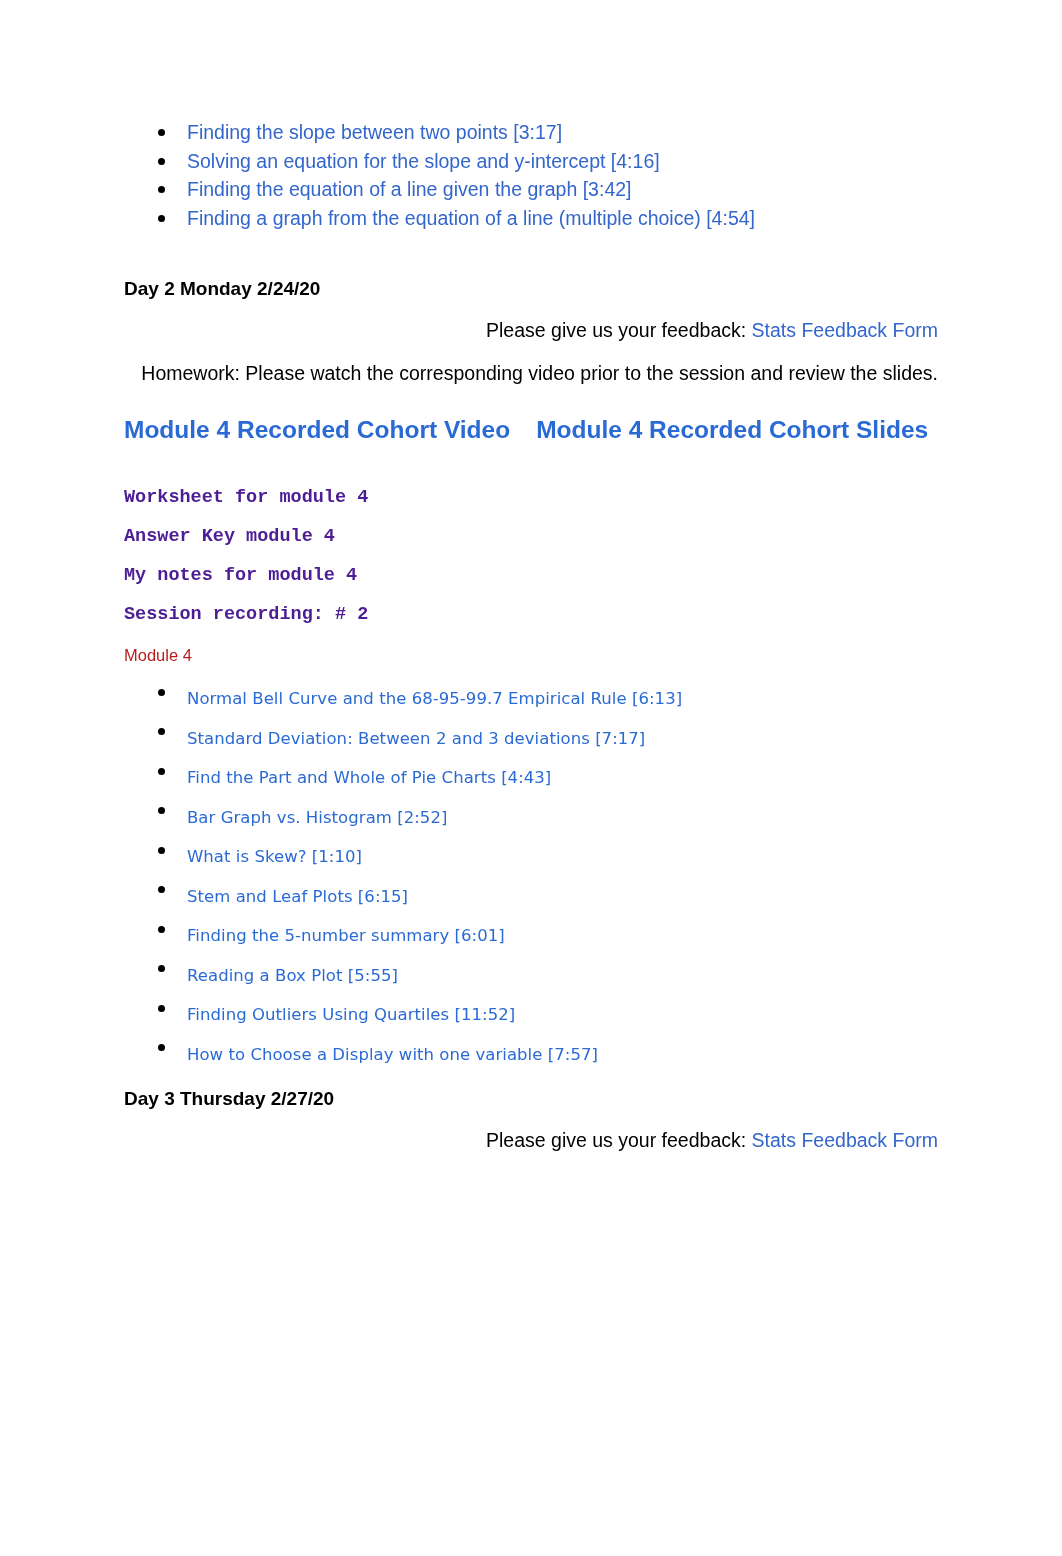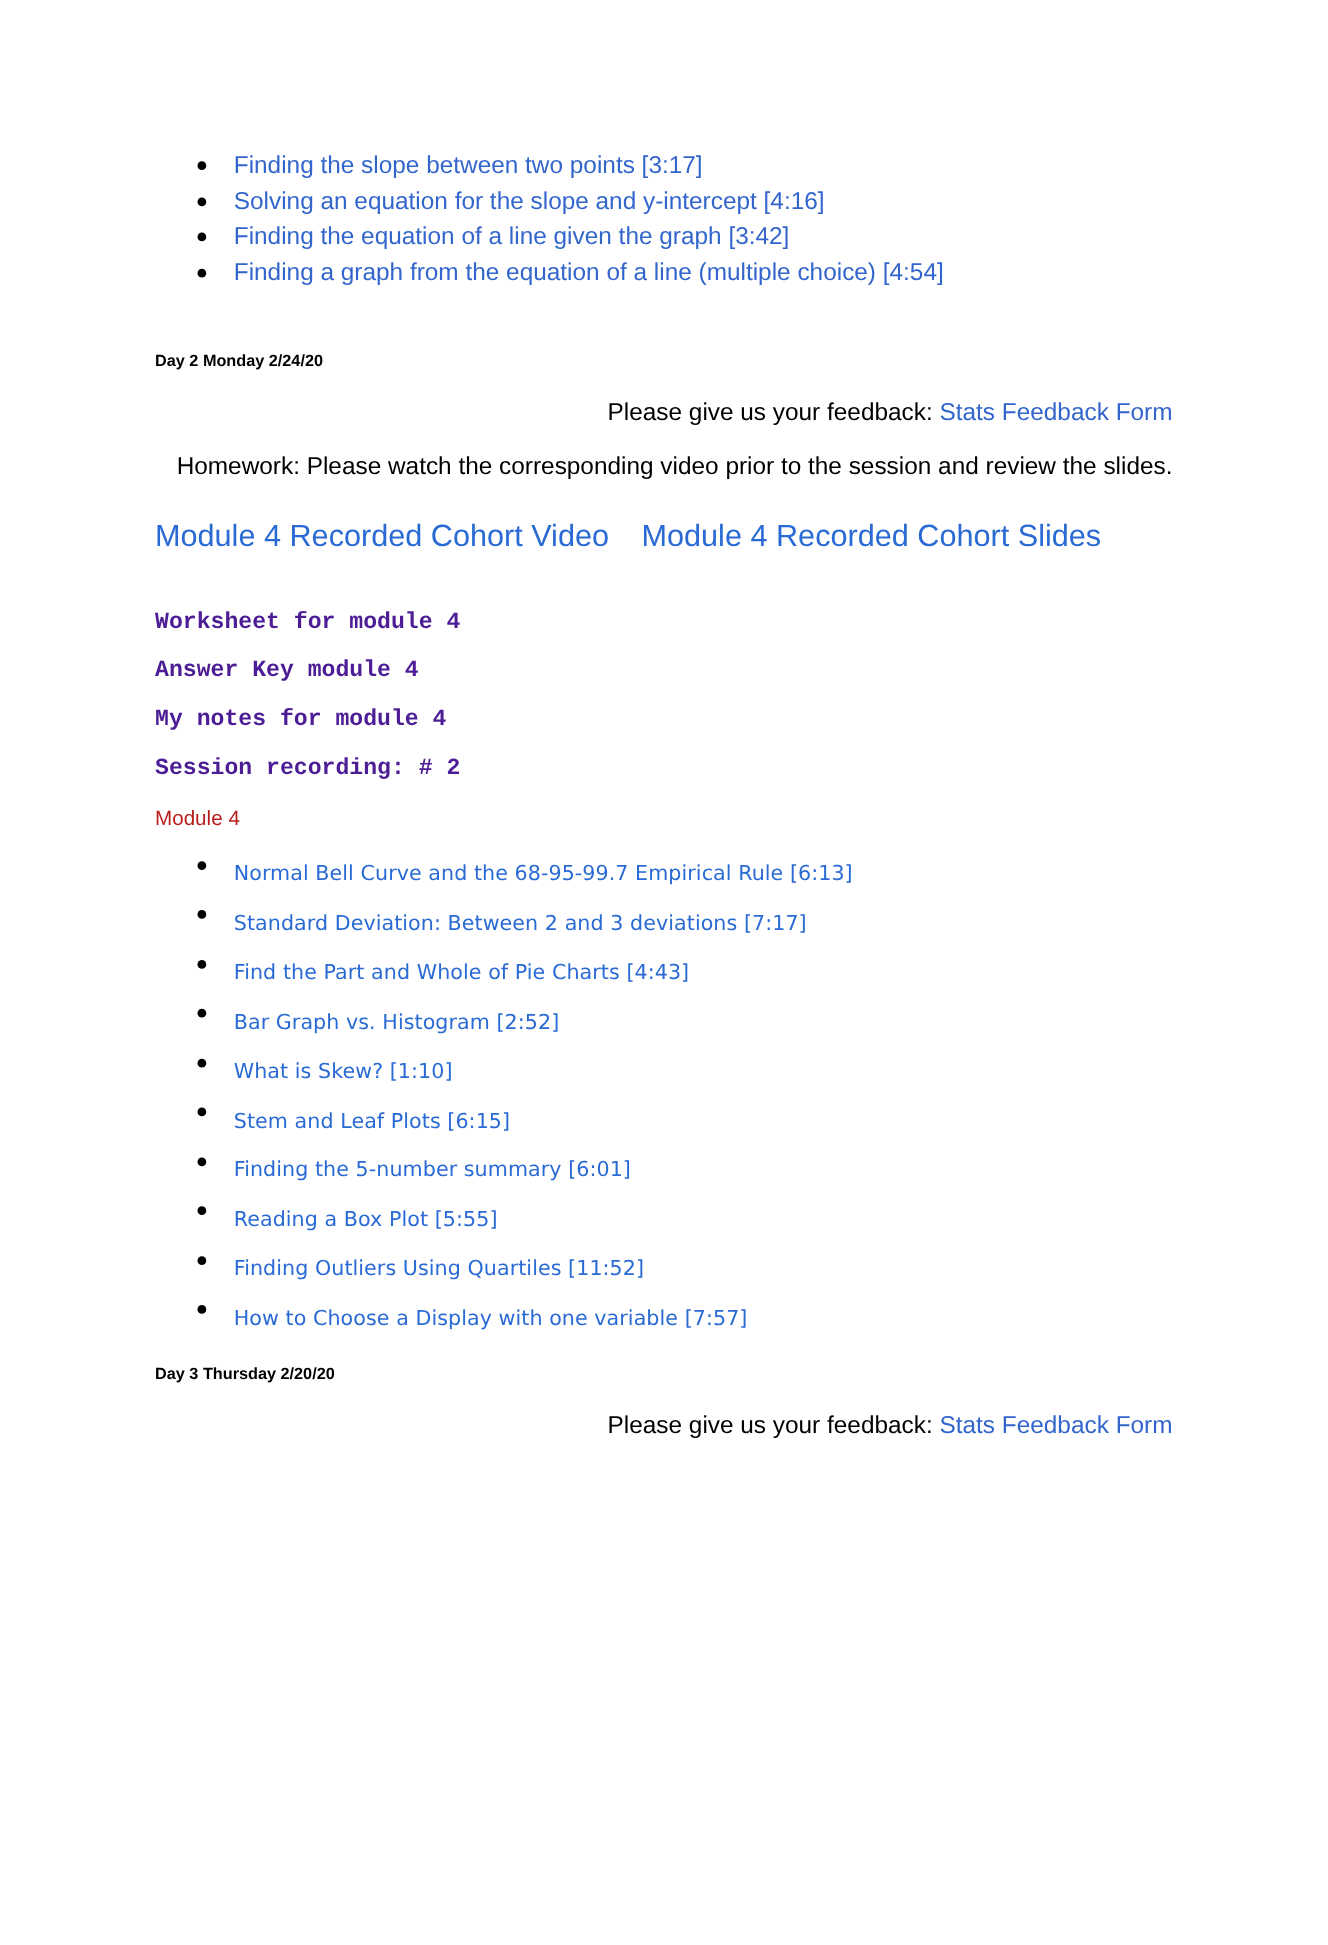--- a/index.html
+++ b/index.html
@@ -69,21 +69,21 @@
     font-family: "DejaVu Sans", sans-serif;
     font-size: 16.5px;
     line-height: 39.5px;
     color: #2a6ad4;
     letter-spacing: 0.05px;
   }
   .list-lato li::before { top: 17px; }
 
   .day-heading {
     font-family: "Liberation Sans", sans-serif;
-    font-size: 13px;
+    font-size: 19px;
     font-weight: bold;
     line-height: 26px;
     color: #000000;
     margin: 0;
   }
 
   .para {
     font-family: "Liberation Sans", sans-serif;
     font-size: 19.5px;
     line-height: 28.5px;
@@ -100,21 +100,21 @@
   .heading-row {
     margin: 0;
     white-space: nowrap;
   }
   .big-link {
     font-family: "Liberation Sans", sans-serif;
     font-size: 24.5px;
     line-height: 34px;
     color: #2a6ad4;
     text-decoration: none;
-    font-weight: normal;
+    font-weight: bold;
   }
   .big-link-gap {
     display: inline-block;
     width: 26px;
   }
 
   .bold-link {
     display: block;
     font-family: Liberation Mono, monospace;
     font-size: 18.5px;
@@ -224,21 +224,21 @@
       <li>
         <a class="inline-link" style="color:inherit">Finding Outliers Using Quartiles [11:52]</a>
       </li>
       <li>
         <a class="inline-link" style="color:inherit">How to Choose a Display with one variable [7:57]</a>
       </li>
     </ul>
 
     <div class="gap-12"></div>
 
-    <p class="day-heading">Day 3 Thursday 2/20/20</p>
+    <p class="day-heading">Day 3 Thursday 2/27/20</p>
 
     <div class="gap-14"></div>
 
     <p class="para">
       <span>Please give us your feedback: </span><a class="inline-link">Stats Feedback Form</a>
     </p>
 
   </div>
 </div>
 

